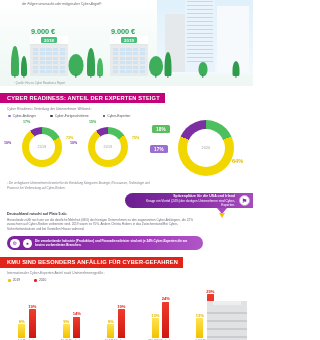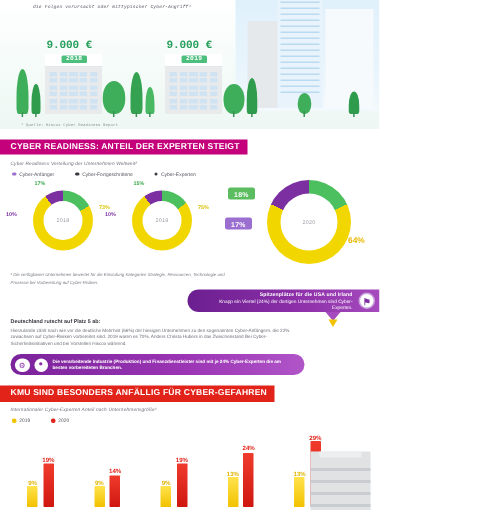--- a/index.html
+++ b/index.html
@@ -10,21 +10,20 @@
     overflow: hidden;
   }
   .page { position: relative; width: 253px; height: 340px; background:#fff; }
 
   
   .top-section {
     position: relative;
     width: 253px; height: 86px;
     background: linear-gradient(to bottom, #ffffff 0%, #f4fbf8 55%, #eef7f3 100%);
     overflow: hidden;
-    font-family: Liberation Mono, monospace;
   }
   .top-note {
     position: absolute; left: 22px; top: 2px;
     width: 150px;
     font-size: 3.1px; line-height: 1.5;
     color: #5a5a66; font-style: italic;
     letter-spacing: .1px;
   }
   .skyline-blue {
     position: absolute; right: 0; top: -4px;

